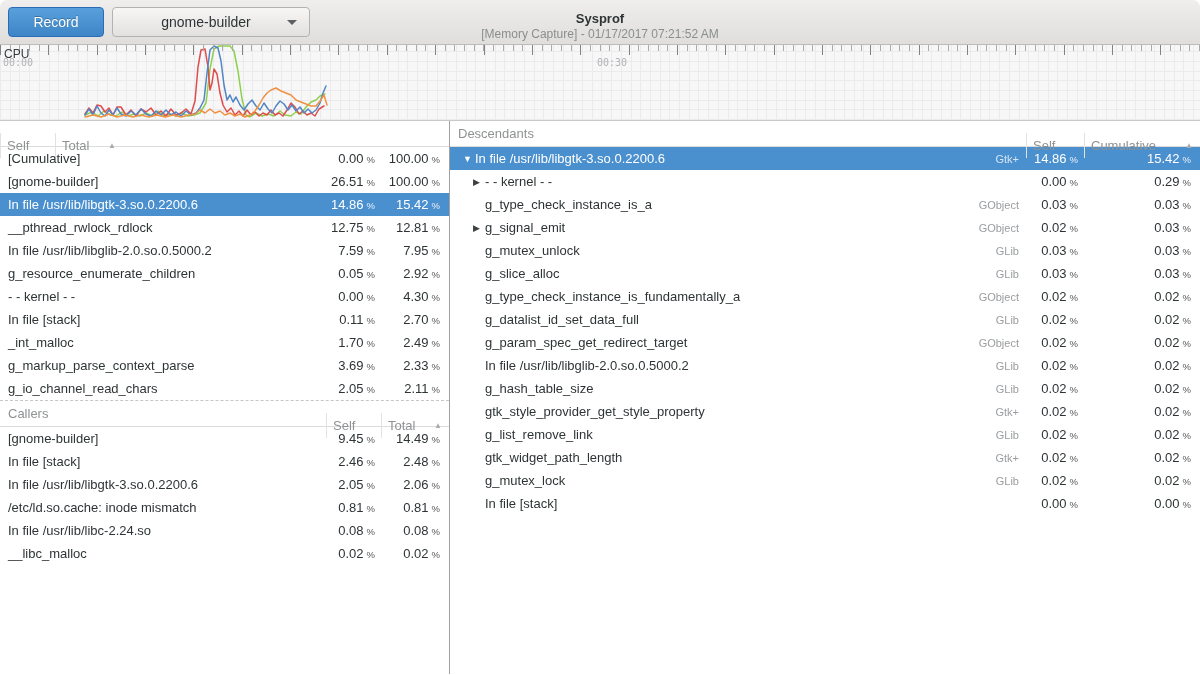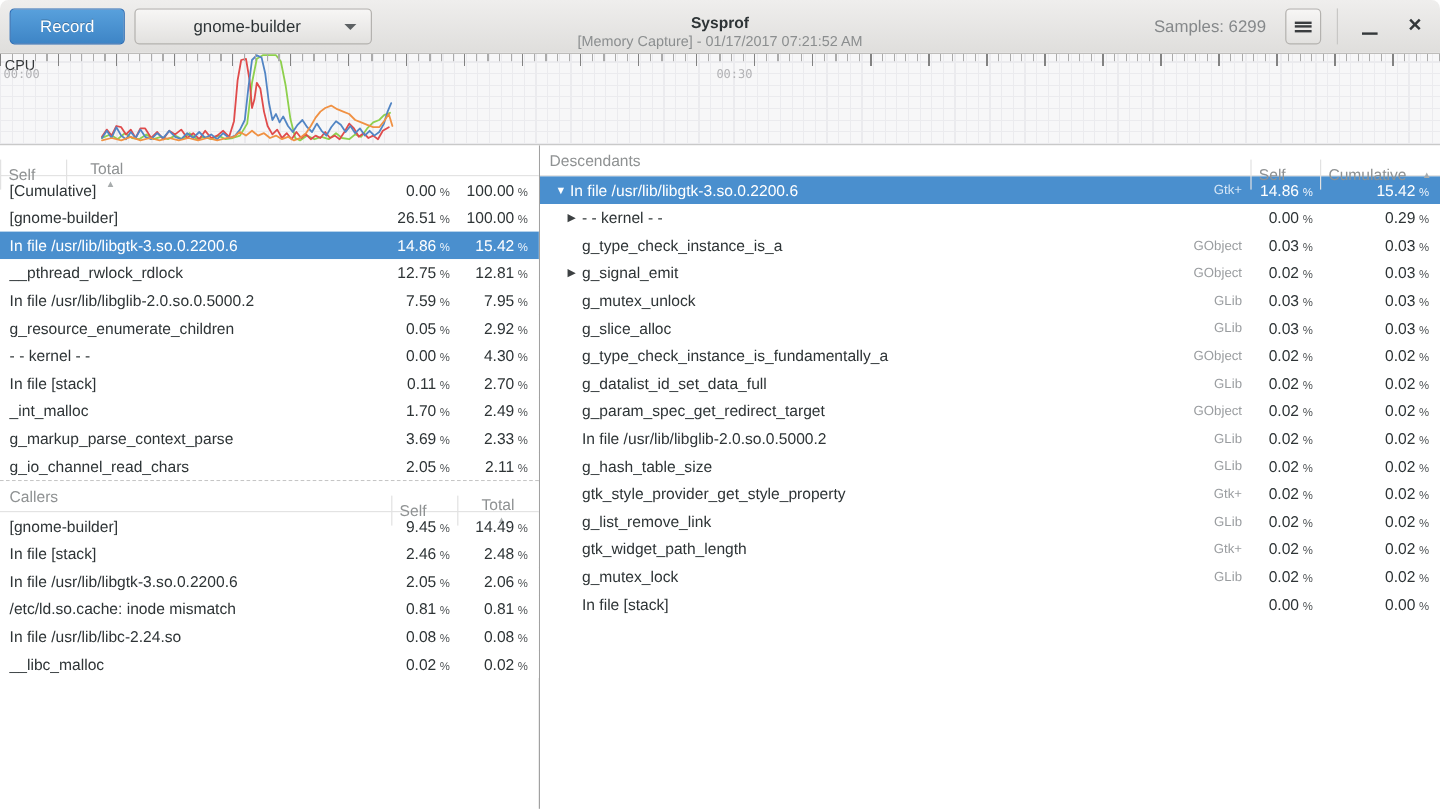--- a/index.html
+++ b/index.html
@@ -72,23 +72,23 @@
     padding:0 7px 0 6px;margin-top:24px; }
   .sort-arrow { font-size:8px; color:#a8acad; margin-left:6px; }
 
   .row { display:flex; height:23px; align-items:center; font-size:13px;
     color:#2e3436; background:#fff; }
   .row.selected { background:#4a8fce; color:#fff; }
   .cell { white-space:nowrap; overflow:hidden; }
   .c-name { flex:1; padding-left:8px; display:flex; align-items:center; min-width:0; }
   .c-num { text-align:right; }
   .w-self { width:55px; padding-right:6px; }
-  .w-total { width:68px; padding-right:9px;flex-direction:column; }
+  .w-total { width:68px; padding-right:9px; }
   .w-selfr { width:58px; padding-right:6px; }
-  .w-cum { width:100px; padding-right:9px; }
+  .w-cum { width:116px; padding-right:9px; }
   .pct { font-size:9.5px; margin-left:3px; color:#54585a; }
   .row.selected .pct { color:#e9f1fa; }
 
   .fn-block { border-bottom:1px dashed #c6c6c6; }
 
   
   .expander { width:12px; margin-left:15px; font-size:9px; color:#3c4042; flex:0 0 auto; }
   .drow[data-depth="0"] .expander { margin-left:5px; }
   .row.selected .expander { color:#fff; }
   .category { margin-left:auto; padding-right:7px; font-size:11px; color:#9a9da0; }
@@ -99,37 +99,20 @@
 
 <div class="titlebar">
   <div class="btn-record">Record</div>
   <div class="btn-process">
     <span class="proc-label">gnome-builder</span>
     <span class="caret-down"></span>
   </div>
   <div class="title-block">
     <div class="title-main">Sysprof</div>
     <div class="title-sub">[Memory Capture] - 01/17/2017 07:21:52 AM</div>
-  </div>
-  <div class="tb-right">
-    <span class="samples">Samples: 6299</span>
-    <div class="btn-menu">
-      <span>
-          <i></i>
-          <i></i>
-          <i></i>
-        </span>
-    </div>
-    <div class="tb-sep"></div>
-    <div class="btn-min">
-      <i></i>
-    </div>
-    <div class="btn-close">
-      <span>×</span>
-    </div>
   </div>
 </div>
 
 <div class="graph">
   <svg width="1200" height="76" viewBox="0 0 1200 76">
       <polyline points="85,70 92,67 98,71 104,66 110,70 116,71 122,67 128,71 134,69 140,71 146,68 152,71 158,66 164,71 170,69 176,71 182,68 188,71 194,70 200,68 206,58 210,24 214,4 219,1 230,1 234,6 238,26 242,54 246,70 250,72 256,68 262,71 268,69 274,71 280,66 285,70 291,71 296,67 301,69 306,62 311,57 316,55 320,51 325,49" fill="none" stroke="#8ed04d" stroke-width="1.5" stroke-linejoin="round" stroke-linecap="round"></polyline>
       <polyline points="85,69 89,63 93,68 97,60 101,61 105,67 109,63 113,70 117,62 121,62 126,70 131,65 136,71 141,64 146,67 151,63 156,70 161,66 166,71 171,64 176,70 181,68 186,64 191,69 195,56 198,22 201,5 205,4 208,22 210,45 212,38 214,24 217,29 220,48 223,60 227,67 231,63 235,70 239,66 243,71 247,65 251,70 255,67 259,71 263,68 267,70 271,65 275,70 279,68 283,71 287,65 291,58 295,62 299,69 303,66 307,70 311,68 315,71 319,64 324,61" fill="none" stroke="#e04b4b" stroke-width="1.5" stroke-linejoin="round" stroke-linecap="round"></polyline>
       <polyline points="85,70 89,64 93,70 97,61 101,68 105,71 109,65 113,70 117,63 121,69 126,71 131,66 136,70 141,64 146,69 151,71 156,66 161,70 166,65 171,70 176,67 181,71 186,66 191,70 196,68 200,63 204,55 207,28 210,5 214,1 218,3 221,16 224,40 227,55 230,50 233,57 236,52 240,60 244,65 248,59 252,55 256,61 260,65 264,58 268,64 272,68 276,61 280,56 284,59 288,65 292,60 296,66 300,62 304,68 308,64 312,68 316,65 320,58 323,48 326,41" fill="none" stroke="#5285c4" stroke-width="1.5" stroke-linejoin="round" stroke-linecap="round"></polyline>
       <polyline points="85,72 93,70 101,72 109,69 117,72 125,70 133,72 141,70 149,72 157,70 165,72 173,70 181,72 189,70 195,69 200,65 205,68 210,64 215,68 220,66 225,70 230,68 235,71 240,69 245,72 250,70 255,66 259,60 263,53 267,48 271,45 276,43 281,46 286,48 291,50 296,55 301,57 306,59 311,61 316,61 320,56 324,50 327,60" fill="none" stroke="#f09143" stroke-width="1.5" stroke-linejoin="round" stroke-linecap="round"></polyline>
     </svg>

